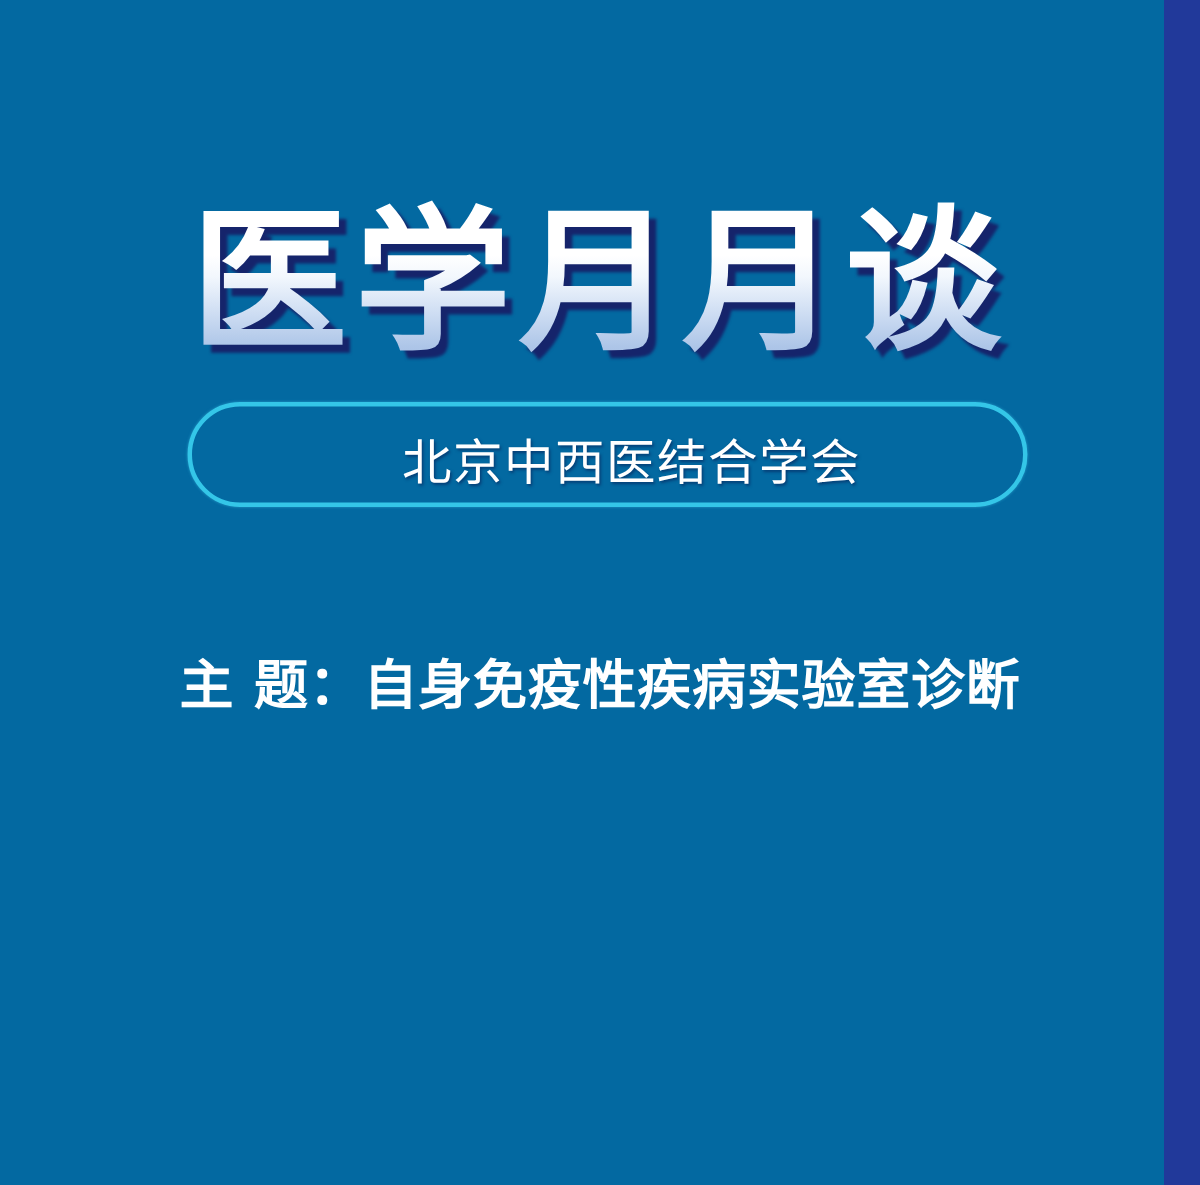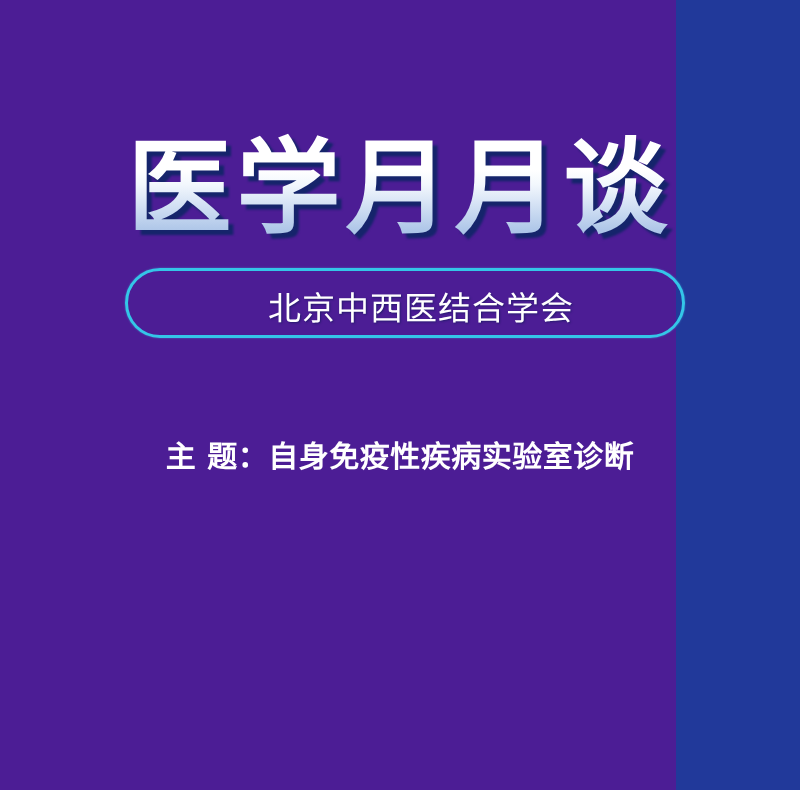--- a/index.html
+++ b/index.html
@@ -11,23 +11,23 @@
     width: 800px;
     height: 790px;
     overflow: hidden;
     background: #21399A;
     font-family: "DejaVu Serif", "Liberation Serif", serif;
     -webkit-font-smoothing: antialiased;
   }
 
   .poster {
     position: relative;
-    width: 676px;
+    width: 776px;
     height: 790px;
-    background: #4c1d95;
+    background: #0369a1;
     box-sizing: border-box;
   }
 
   
   .main-title {
     position: absolute;
     left: 0;
     top: 132px;
     width: 800px;
     text-align: center;
@@ -118,21 +118,21 @@
   
   .topic {
     position: absolute;
     left: 0;
     top: 440px;
     width: 800px;
     text-align: center;
     color: #ffffff;
     font-family: "DejaVu Serif", "Liberation Serif", serif;
     font-weight: 700;
-    font-size: 30px;
+    font-size: 36px;
     line-height: 34px;
     letter-spacing: 0.5px;
     white-space: nowrap;
   }
 </style>
 </head>
 <body>
 
 <div class="poster">
 

